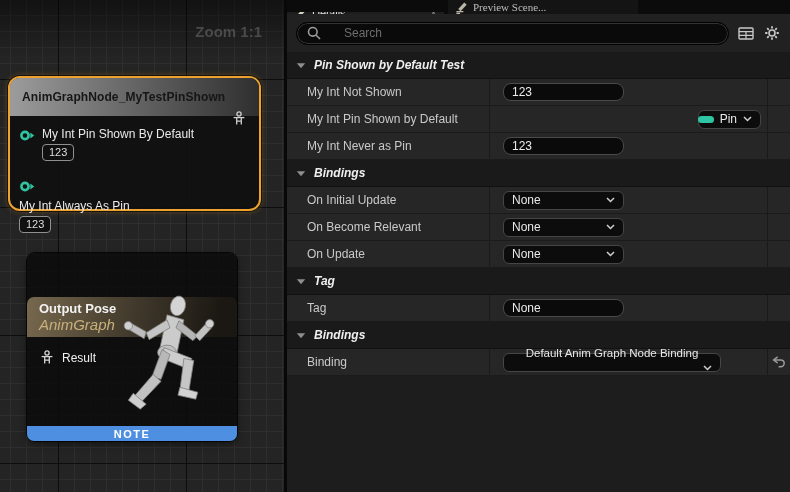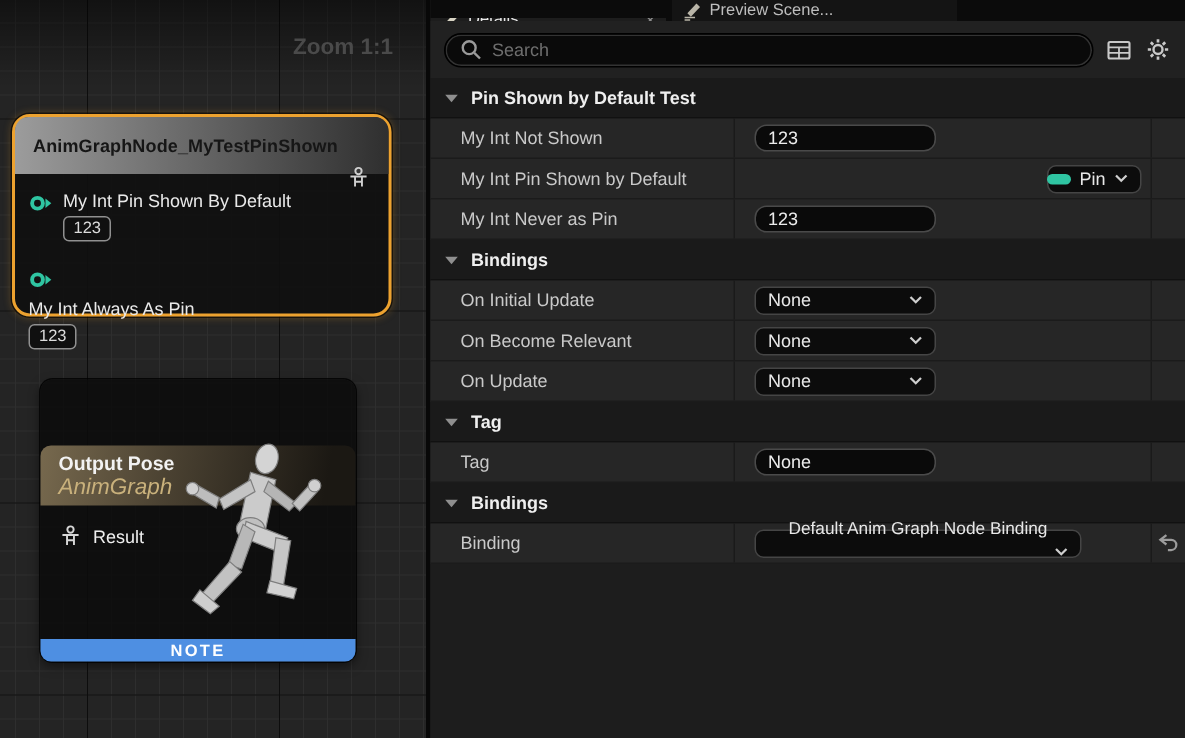--- a/index.html
+++ b/index.html
@@ -68,41 +68,41 @@
     background:#4e8fe2; border-radius:0 0 7px 7px;
     display:flex; align-items:center; justify-content:center;
     color:#fff; font-size:11px; font-weight:bold; letter-spacing:1.5px;
   }
 
   
   .details { position:absolute; left:287px; top:0; width:503px; height:492px; display:flex; flex-direction:column; background:#1d1d1d; }
   .tabbar { height:14px; background:#0b0b0b; display:flex; flex:0 0 auto; }
   .tab { display:flex; align-items:center; gap:5px; padding:0 7px; font-size:11px; overflow:hidden; }
   .tab.active { width:157px; background:#1d1d1d; color:#e8e8e8;margin-top:12px; }
-  .tab.inactive { width:190px; background:#141414; color:#bdbdbd; margin-left:4px; }
+  .tab.inactive { width:190px; background:#141414; color:#bdbdbd; margin-left:4px;font-family:Liberation Serif, serif; }
   .tab-close { margin-left:auto; color:#8d8d8d; font-size:12px; line-height:10px; cursor:default; }
 
   .toolbar { height:38px; background:#212121; display:flex; align-items:center; gap:8px; padding:0 9px; flex:0 0 auto; }
   .searchbox {
     flex:1; height:23px; border-radius:12px; background:#0a0a0a;
     border:1px solid #000; box-shadow:inset 0 0 0 1px #333;
-    display:flex; align-items:center; gap:7px; padding:0 10px;
+    display:flex; align-items:center; gap:23px; padding:0 10px;
   }
   .searchbox input {
     flex:1; background:transparent; border:none; outline:none;
     color:#dddddd; font-size:12px; font-family:"Liberation Sans",sans-serif;
   }
   .searchbox input::placeholder { color:#6e6e6e; }
   .tool-icon { display:flex; align-items:center; justify-content:center; width:18px; height:18px; }
 
   .rows { flex:0 0 auto; }
   .sec-header {
     height:27px; background:#1a1a1a; border-bottom:1px solid #111;
     display:flex; align-items:center; gap:8px; padding-left:9px;
-    color:#efefef; font-size:12px; font-weight:bold;
+    color:#efefef; font-size:12px; font-weight:bold;font-style:italic;
   }
   .prop-row { height:27px; background:#262626; border-bottom:1px solid #1b1b1b; display:flex; }
   .prop-name {
     width:203px; flex:0 0 auto; display:flex; align-items:center; padding-left:20px;
     color:#c9c9c9; font-size:12px; border-right:1px solid #1a1a1a;
   }
   .prop-value { flex:1; display:flex; align-items:center; padding:0 6px 0 13px; border-right:1px solid #1a1a1a; }
   .prop-value.right { justify-content:flex-end; }
   .prop-extra { width:22px; flex:0 0 auto; display:flex; align-items:center; justify-content:center; }
 

